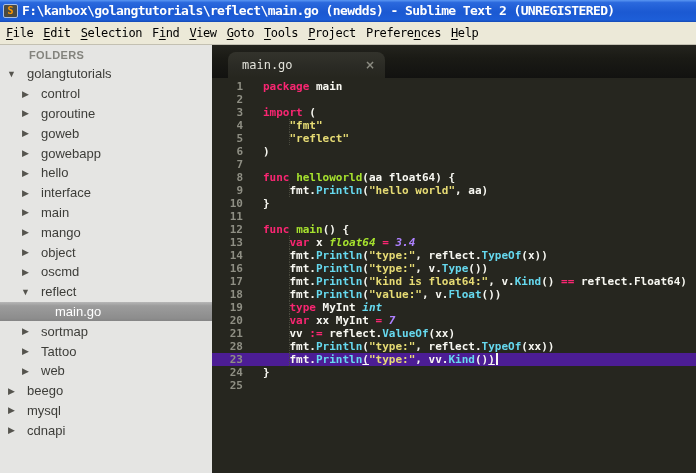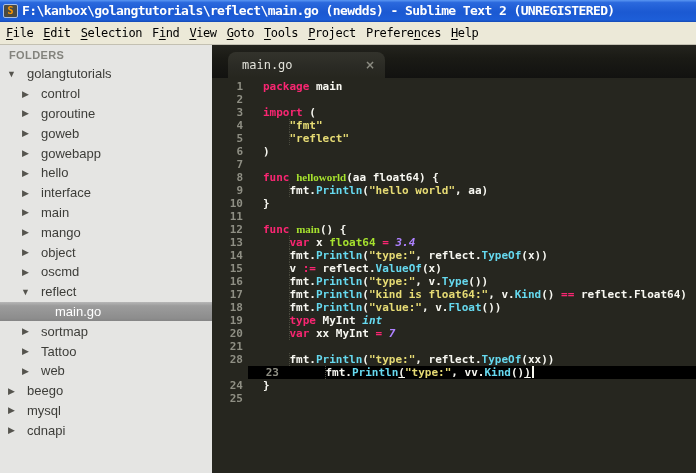--- a/index.html
+++ b/index.html
@@ -31,21 +31,21 @@
     font:12px/22px "DejaVu Sans Mono", monospace; color:#000;
     padding:0 5px; white-space:nowrap; letter-spacing:-0.4px; cursor:default;
   }
   .menu-item u { text-underline-offset:2px; }
   
   .main { display:flex; height:428px; }
   
   .sidebar { width:212px; background:#e5e5e3; flex:0 0 auto; overflow:hidden; }
   .folders-header {
     height:19px; padding:4px 0 0 9px; font:bold 11px "Liberation Sans", sans-serif;
-    color:#83837d; letter-spacing:0.4px;
+    color:#83837d; letter-spacing:0.4px;margin-left:20px;
   }
   .tree-row {
     height:19.8px; display:flex; align-items:center; color:#3d3d39;
     font:13px "Liberation Sans", sans-serif; white-space:nowrap; cursor:default;
   }
   .tree-row .arrow {
     font-size:9px; color:#55544e; width:11px; text-align:center; flex:0 0 auto;
   }
   .tree-row.lvl0 .arrow { margin-left:6px; }
   .tree-row.lvl1 .arrow { margin-left:20px; }
@@ -73,36 +73,36 @@
   }
   .tab-close {
     margin-left:auto; margin-right:10px; color:#8c8c82; font:bold 12px "DejaVu Sans", sans-serif;
     cursor:default;
   }
   .code {
     flex:1 1 auto; padding-top:2px; overflow:hidden;
     font:bold 11px/13px "DejaVu Sans Mono", monospace;
   }
   .code-line { display:flex; height:13px; }
-  .code-line.current { background:#000000;margin-left:36px; }
+  .code-line.current { background:#4c1d95; }
   .ln {
     width:31px; flex:0 0 auto; text-align:right; color:#8f8f84;
   }
   .src { position:relative; padding-left:20px; white-space:pre; color:#f8f8f2; }
   .guide {
     position:absolute; left:46px; top:0; height:13px; width:0;
     border-left:1px dotted #4a4a3e;
   }
   .tk-kw  { color:#f92672; }
   .tk-pl  { color:#f8f8f2; }
   .tk-str { color:#e6db74; }
-  .tk-fn  { color:#a6e22e;font-family:Liberation Serif, serif; }
+  .tk-fn  { color:#a6e22e; }
   .tk-call{ color:#66d9ef; }
   .tk-num { color:#ae81ff;font-style:italic; }
-  .tk-tyg { color:#a6e22e; }
+  .tk-tyg { color:#a6e22e; font-style:italic; }
   .tk-tyc { color:#66d9ef; font-style:italic;margin-top:36px; }
   .tk-br  { text-decoration:underline; text-underline-offset:1px; }
   .cursor {
     display:inline-block; width:2px; height:12px; background:#f8f8f0;
     vertical-align:-2px; margin-left:1px;
   }
 </style>
 </head>
 <body>
 
@@ -267,24 +267,20 @@
           </div>
           <div class="code-line">
             <span class="ln">13</span>
             <span class="src"><span class="guide"></span><span class="tk-pl">    </span><span class="tk-kw">var</span><span class="tk-pl"> x </span><span class="tk-tyg">float64</span><span class="tk-pl"> </span><span class="tk-kw">=</span><span class="tk-pl"> </span><span class="tk-num">3.4</span></span>
           </div>
           <div class="code-line">
             <span class="ln">14</span>
             <span class="src"><span class="guide"></span><span class="tk-pl">    fmt.</span><span class="tk-call">Println</span><span class="tk-pl">(</span><span class="tk-str">"type:"</span><span class="tk-pl">, reflect.</span><span class="tk-call">TypeOf</span><span class="tk-pl">(x))</span></span>
           </div>
           <div class="code-line">
-            <span class="ln">15</span>
-            <span class="src"><span class="guide"></span><span class="tk-pl">    v </span><span class="tk-kw">:=</span><span class="tk-pl"> reflect.</span><span class="tk-call">ValueOf</span><span class="tk-pl">(x)</span></span>
-          </div>
-          <div class="code-line">
             <span class="ln">16</span>
             <span class="src"><span class="guide"></span><span class="tk-pl">    fmt.</span><span class="tk-call">Println</span><span class="tk-pl">(</span><span class="tk-str">"type:"</span><span class="tk-pl">, v.</span><span class="tk-call">Type</span><span class="tk-pl">())</span></span>
           </div>
           <div class="code-line">
             <span class="ln">17</span>
             <span class="src"><span class="guide"></span><span class="tk-pl">    fmt.</span><span class="tk-call">Println</span><span class="tk-pl">(</span><span class="tk-str">"kind is float64:"</span><span class="tk-pl">, v.</span><span class="tk-call">Kind</span><span class="tk-pl">() </span><span class="tk-kw">==</span><span class="tk-pl"> reflect.Float64)</span></span>
           </div>
           <div class="code-line">
             <span class="ln">18</span>
             <span class="src"><span class="guide"></span><span class="tk-pl">    fmt.</span><span class="tk-call">Println</span><span class="tk-pl">(</span><span class="tk-str">"value:"</span><span class="tk-pl">, v.</span><span class="tk-call">Float</span><span class="tk-pl">())</span></span>
@@ -292,20 +288,21 @@
           <div class="code-line">
             <span class="ln">19</span>
             <span class="src"><span class="guide"></span><span class="tk-pl">    </span><span class="tk-kw">type</span><span class="tk-pl"> MyInt </span><span class="tk-tyc">int</span></span>
           </div>
           <div class="code-line">
             <span class="ln">20</span>
             <span class="src"><span class="guide"></span><span class="tk-pl">    </span><span class="tk-kw">var</span><span class="tk-pl"> xx MyInt </span><span class="tk-kw">=</span><span class="tk-pl"> </span><span class="tk-num">7</span></span>
           </div>
           <div class="code-line">
             <span class="ln">21</span>
+            <span class="src"><span class="guide"></span><span class="tk-pl">    vv </span><span class="tk-kw">:=</span><span class="tk-pl"> reflect.</span><span class="tk-call">ValueOf</span><span class="tk-pl">(xx)</span></span>
           </div>
           <div class="code-line">
             <span class="ln">28</span>
             <span class="src"><span class="guide"></span><span class="tk-pl">    fmt.</span><span class="tk-call">Println</span><span class="tk-pl">(</span><span class="tk-str">"type:"</span><span class="tk-pl">, reflect.</span><span class="tk-call">TypeOf</span><span class="tk-pl">(xx))</span></span>
           </div>
           <div class="code-line current">
             <span class="ln">23</span>
             <span class="src"><span class="guide"></span><span class="tk-pl">    fmt.</span><span class="tk-call">Println</span><span class="tk-pl tk-br">(</span><span class="tk-str">"type:"</span><span class="tk-pl">, vv.</span><span class="tk-call">Kind</span><span class="tk-pl">()</span><span class="tk-pl tk-br">)</span><span class="cursor"></span></span>
           </div>
           <div class="code-line">

